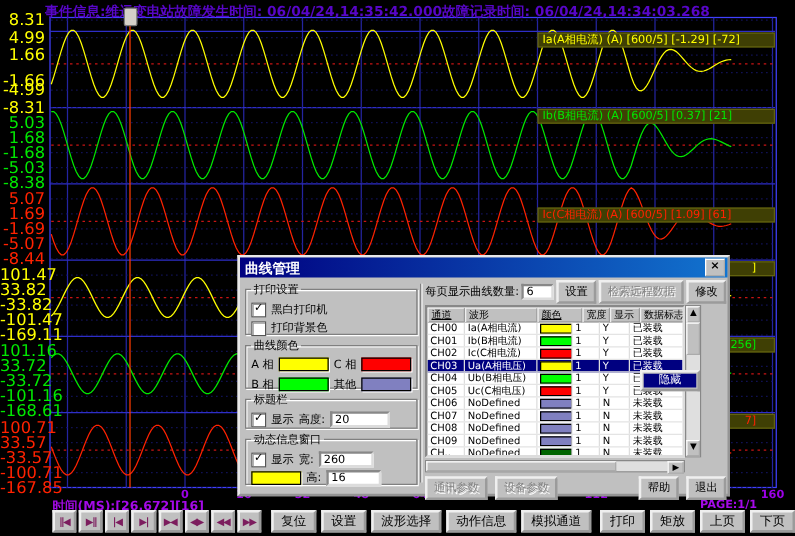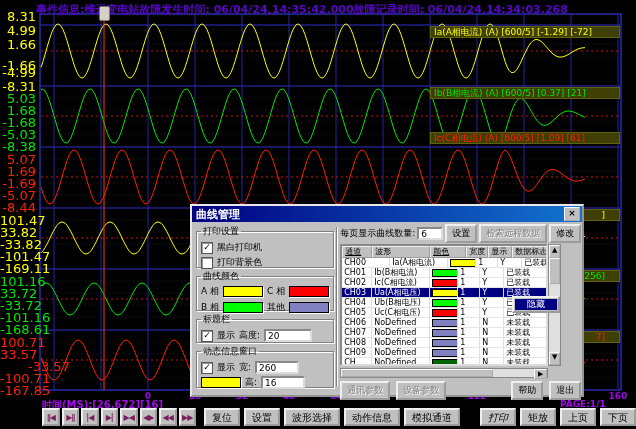--- a/index.html
+++ b/index.html
@@ -164,36 +164,36 @@
       <div class="ytick" style="top: 106px; color: rgb(0, 232, 0);">1.68</div>
       <div class="ytick" style="top: 118px; color: rgb(0, 232, 0);">-1.68</div>
       <div class="ytick" style="top: 130px; color: rgb(0, 232, 0);">-5.03</div>
       <div class="ytick" style="top: 142px; color: rgb(0, 232, 0);">-8.38</div>
       <div class="ch-label" style="top: 87px; color: rgb(0, 232, 0);">Ib(B相电流) (A) [600/5] [0.37] [21]</div>
       <div class="ytick" style="top: 155px; color: rgb(255, 34, 0);">5.07</div>
       <div class="ytick" style="top: 167px; color: rgb(255, 34, 0);">1.69</div>
       <div class="ytick" style="top: 179px; color: rgb(255, 34, 0);">-1.69</div>
       <div class="ytick" style="top: 191px; color: rgb(255, 34, 0);">-5.07</div>
       <div class="ytick" style="top: 203px; color: rgb(255, 34, 0);">-8.44</div>
-      <div class="ch-label" style="top: 132px; color: rgb(255, 34, 0);">Ic(C相电流) (A) [600/5] [1.09] [61]</div>
+      <div class="ch-label" style="top: 166px; color: rgb(255, 34, 0);">Ic(C相电流) (A) [600/5] [1.09] [61]</div>
       <div class="ytick" style="top: 216px; color: rgb(255, 255, 0);">101.47</div>
       <div class="ytick" style="top: 228px; color: rgb(255, 255, 0);">33.82</div>
       <div class="ytick" style="top: 240px; color: rgb(255, 255, 0);">-33.82</div>
       <div class="ytick" style="top: 252px; color: rgb(255, 255, 0);">-101.47</div>
       <div class="ytick" style="top: 264px; color: rgb(255, 255, 0);">-169.11</div>
       <div class="ch-label frag" style="top: 209px; color: rgb(255, 255, 0);">]</div>
       <div class="ytick" style="top: 277px; color: rgb(0, 232, 0);">101.16</div>
       <div class="ytick" style="top: 289px; color: rgb(0, 232, 0);">33.72</div>
       <div class="ytick" style="top: 301px; color: rgb(0, 232, 0);">-33.72</div>
       <div class="ytick" style="top: 313px; color: rgb(0, 232, 0);">-101.16</div>
       <div class="ytick" style="top: 325px; color: rgb(0, 232, 0);">-168.61</div>
       <div class="ch-label frag" style="top: 270px; color: rgb(0, 232, 0);">[256]</div>
       <div class="ytick" style="top: 338px; color: rgb(255, 34, 0);">100.71</div>
       <div class="ytick" style="top: 350px; color: rgb(255, 34, 0);">33.57</div>
-      <div class="ytick" style="top: 362px; color: rgb(255, 34, 0); padding-left: 28px;">-33.57</div>
+      <div class="ytick" style="top: 362px; color: rgb(255, 34, 0);">-33.57</div>
       <div class="ytick" style="top: 374px; color: rgb(255, 34, 0);">-100.71</div>
       <div class="ytick" style="top: 386px; color: rgb(255, 34, 0);">-167.85</div>
       <div class="ch-label frag" style="top: 331px; color: rgb(255, 34, 0);">7]</div>
       <div class="xtick" style="left: 134px;">0</div>
       <div class="xtick" style="left: 181px;">16</div>
       <div class="xtick" style="left: 228px;">32</div>
       <div class="xtick" style="left: 275px;">48</div>
       <div class="xtick" style="left: 322px;">64</div>
       <div class="xtick" style="left: 369px;">80</div>
       <div class="xtick" style="left: 416px;">96</div>
@@ -291,21 +291,21 @@
           <div class="tbl" id="chan-table">
               <div class="thead">
                 <div class="th" style="width: 30px; text-decoration: underline;">通道</div>
                 <div class="th" style="width: 58px;">波形</div>
                 <div class="th" style="width: 36px; text-decoration: underline;">颜色</div>
                 <div class="th" style="width: 22px;">宽度</div>
                 <div class="th" style="width: 24px;">显示</div>
                 <div class="th" style="width: 38px;">数据标志</div>
               </div>
               <div class="tr">
-                <div class="td" style="width: 48px;">CH00</div>
+                <div class="td" style="width: 30px;">CH00</div>
                 <div class="td" style="width: 58px;">Ia(A相电流)</div>
                 <div class="td" style="width: 28px;">
                   <div class="rowsw" style="background: rgb(255, 255, 0);"></div>
                 </div>
                 <div class="td" style="width: 22px;">1</div>
                 <div class="td" style="width: 24px;">Y</div>
                 <div class="td" style="width: 46px;">已装载</div>
               </div>
               <div class="tr">
                 <div class="td" style="width: 30px;">CH01</div>
@@ -443,18 +443,18 @@
       <button class="tbtn icon">▶|</button>
       <button class="tbtn icon">▶◀</button>
       <button class="tbtn icon">◀▶</button>
       <button class="tbtn icon">◀◀</button>
       <button class="tbtn icon">▶▶</button>
       <button class="tbtn" style="margin-left: 6px;">复位</button>
       <button class="tbtn" style="margin-left: 2px;">设置</button>
       <button class="tbtn" style="margin-left: 2px; min-width: 56px;">波形选择</button>
       <button class="tbtn" style="margin-left: 2px; min-width: 56px;">动作信息</button>
       <button class="tbtn" style="margin-left: 2px; min-width: 56px;">模拟通道</button>
-      <button class="tbtn" style="margin-left: 18px; font-style: italic;">打印</button>
+      <button class="tbtn" style="margin-left: 5px;">打印</button>
       <button class="tbtn" style="margin-left: 2px;">矩放</button>
       <button class="tbtn" style="margin-left: 2px;">上页</button>
       <button class="tbtn" style="margin-left: 2px;">下页</button>
     </div>
 </div>
 
 </body></html>

